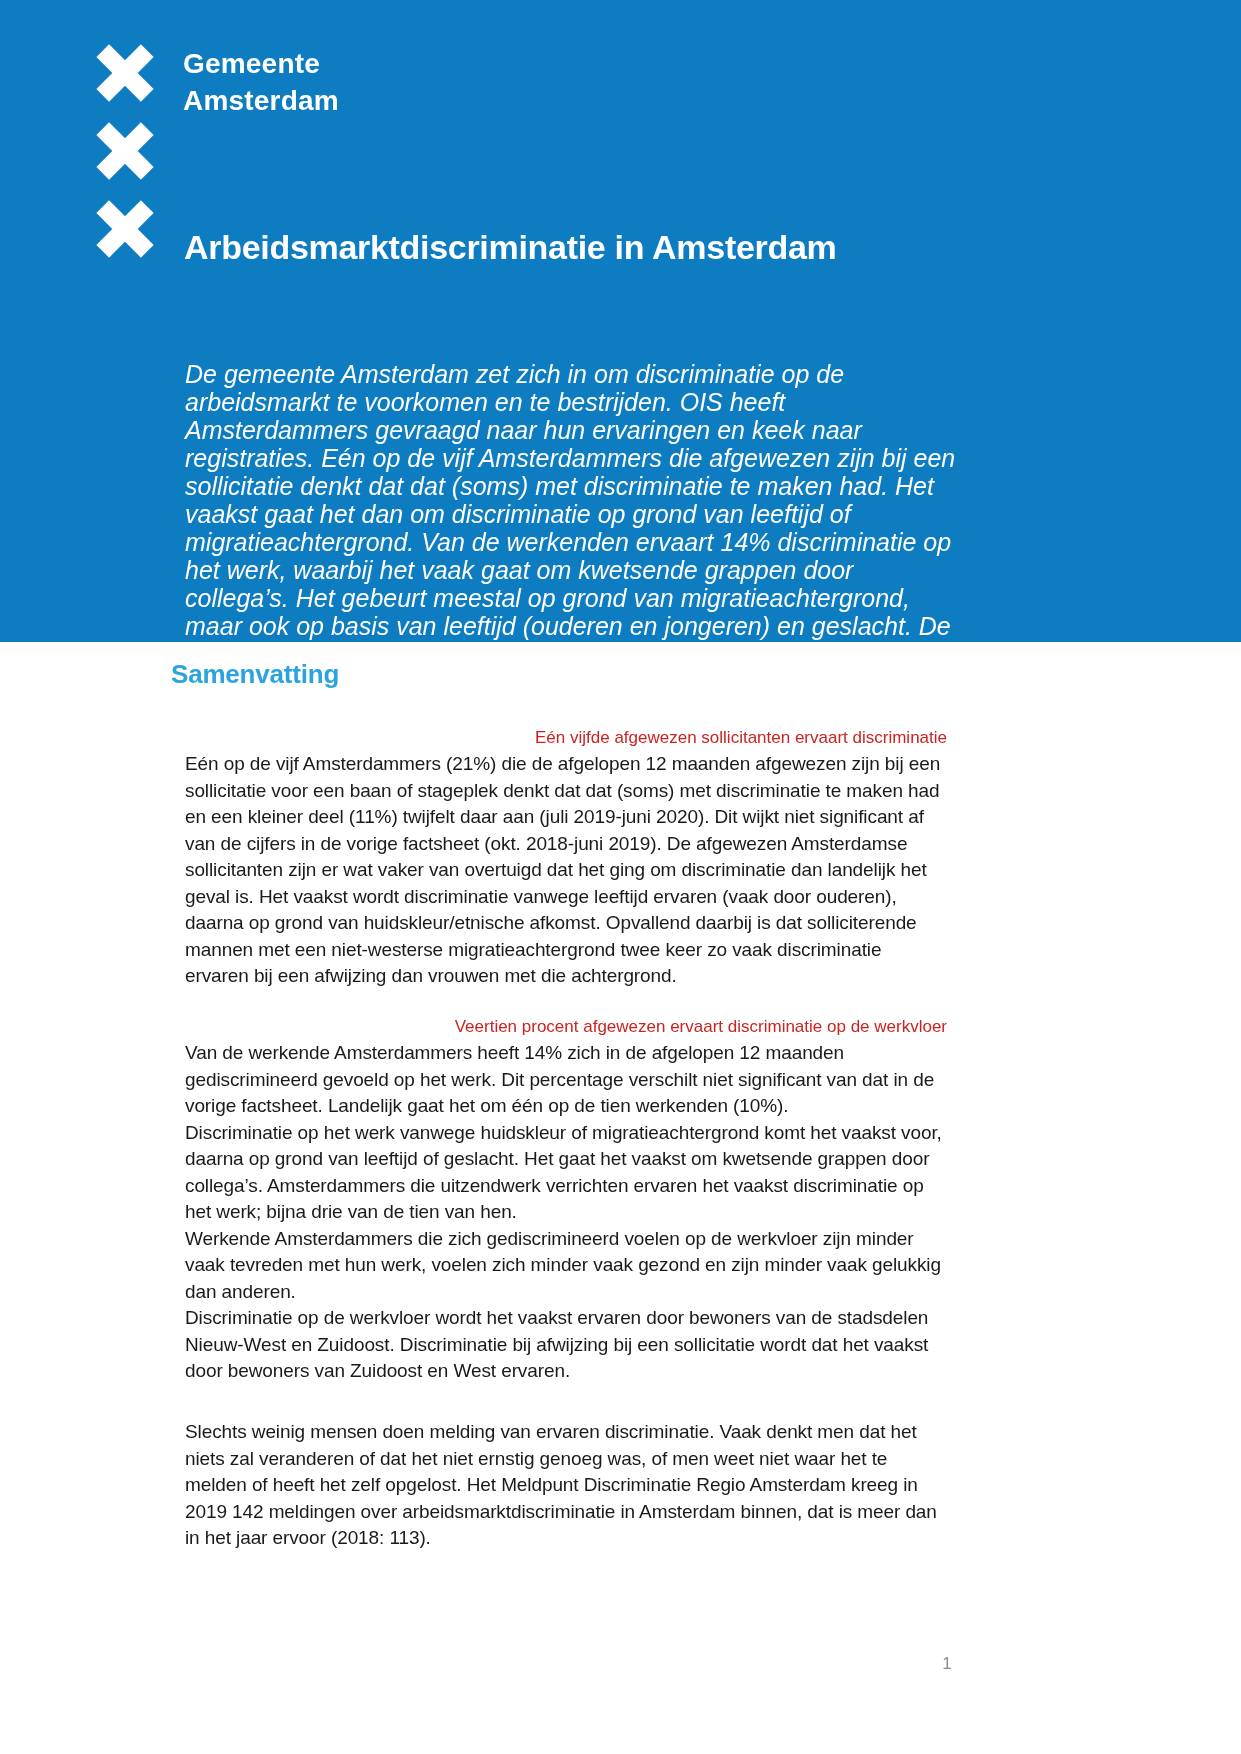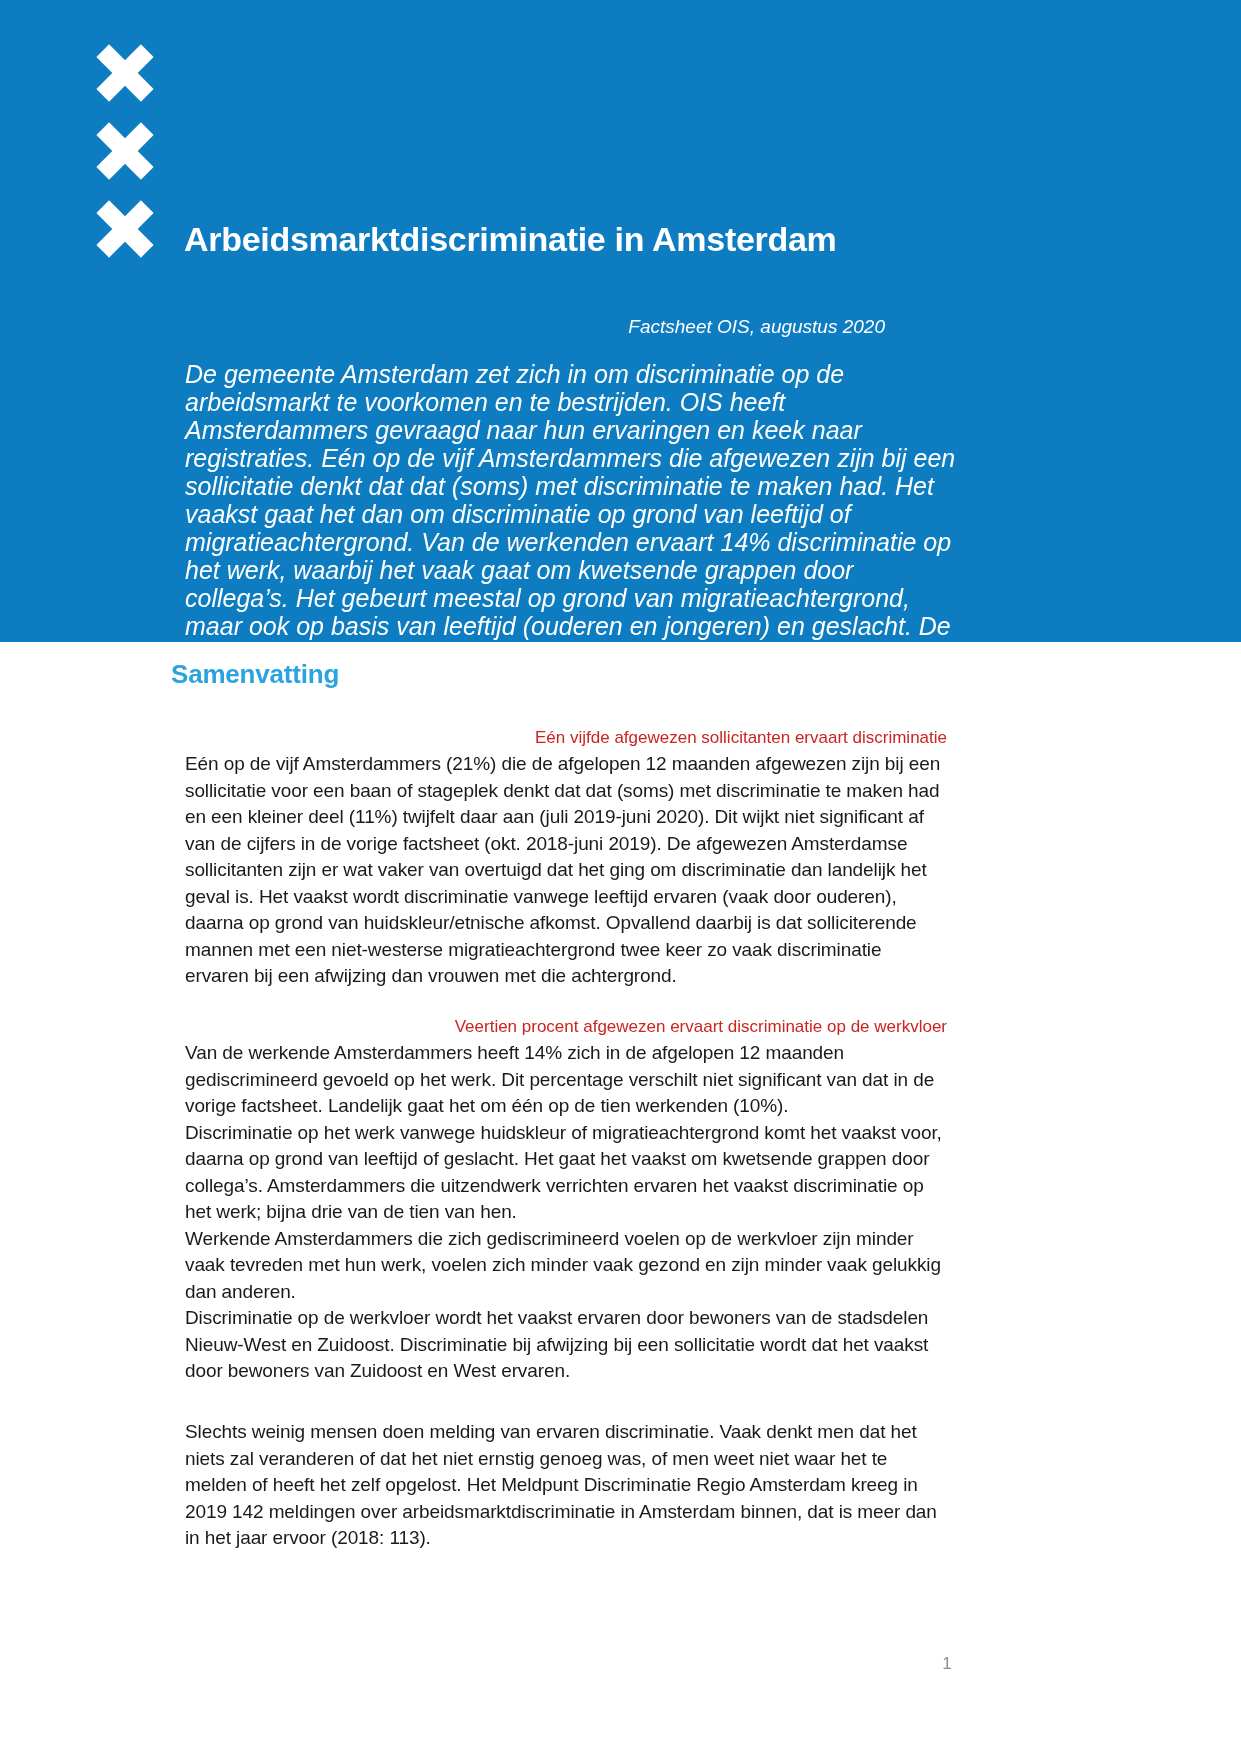--- a/index.html
+++ b/index.html
@@ -25,21 +25,21 @@
     content:"";position:absolute;left:50%;top:50%;width:63px;height:18px;background:var(--logo-white);
   }
   .cross::before{transform:translate(-50%,-50%) rotate(45deg);}
   .cross::after{transform:translate(-50%,-50%) rotate(-45deg);}
   .org-name{
     left:183px;top:45px;color:var(--logo-white);
     font-weight:700;font-size:28px;line-height:37px;letter-spacing:0.2px;
   }
   
   .doc-title{
-    left:184px;top:220px;color:var(--logo-white);
+    left:184px;top:228px;color:var(--logo-white);
     font-weight:700;font-size:34px;letter-spacing:-0.3px;white-space:nowrap;text-align:right;
   }
   .doc-subtitle{
     left:185px;top:316px;width:700px;text-align:right;
     color:var(--logo-white);font-style:italic;font-size:19px;
   }
   .intro{
     left:185px;top:360px;width:778px;
     color:var(--logo-white);font-style:italic;font-size:25px;line-height:28px;
   }
@@ -70,23 +70,26 @@
 <div class="page">
 
   <div class="band"></div>
 
   <div class="logo">
     <div class="cross"></div>
     <div class="cross"></div>
     <div class="cross"></div>
   </div>
 
+  <div class="abs org-name">
+    <div>Gemeente</div>
+    <div>Amsterdam</div>
+  </div>
 
   <div class="abs doc-title">Arbeidsmarktdiscriminatie in Amsterdam</div>
-  <div class="abs doc-subtitle">Factsheet OIS, augustus 2020</div>
 
   <div class="abs intro">De gemeente Amsterdam zet zich in om discriminatie op de arbeidsmarkt te voorkomen en te bestrijden. OIS heeft Amsterdammers gevraagd naar hun ervaringen en keek naar registraties. Eén op de vijf Amsterdammers die afgewezen zijn bij een sollicitatie denkt dat dat (soms) met discriminatie te maken had. Het vaakst gaat het dan om discriminatie op grond van leeftijd of migratieachtergrond. Van de werkenden ervaart 14% discriminatie op het werk, waarbij het vaak gaat om kwetsende grappen door collega’s. Het gebeurt meestal op grond van migratieachtergrond, maar ook op basis van leeftijd (ouderen en jongeren) en geslacht. De ervaren discriminatie is niet veranderd ten opzichte van vorig keer, wel kreeg het Meldpunt Discriminatie Regio Amsterdam meer meldingen over arbeidsmarktdiscriminatie in Amsterdam (142 in 2019 versus 113 in 2018).</div>
 
   <div class="abs section-title">Samenvatting</div>
 
   <div class="section sec-1">
     <p class="sec-heading">Eén vijfde afgewezen sollicitanten ervaart discriminatie</p>
     <p class="sec-body">Eén op de vijf Amsterdammers (21%) die de afgelopen 12 maanden afgewezen zijn bij een sollicitatie voor een baan of stageplek denkt dat dat (soms) met discriminatie te maken had en een kleiner deel (11%) twijfelt daar aan (juli 2019-juni 2020). Dit wijkt niet significant af van de cijfers in de vorige factsheet (okt. 2018-juni 2019). De afgewezen Amsterdamse sollicitanten zijn er wat vaker van overtuigd dat het ging om discriminatie dan landelijk het geval is. Het vaakst wordt discriminatie vanwege leeftijd ervaren (vaak door ouderen), daarna op grond van huidskleur/etnische afkomst. Opvallend daarbij is dat solliciterende mannen met een niet-westerse migratieachtergrond twee keer zo vaak discriminatie ervaren bij een afwijzing dan vrouwen met die achtergrond.</p>
   </div>
 

